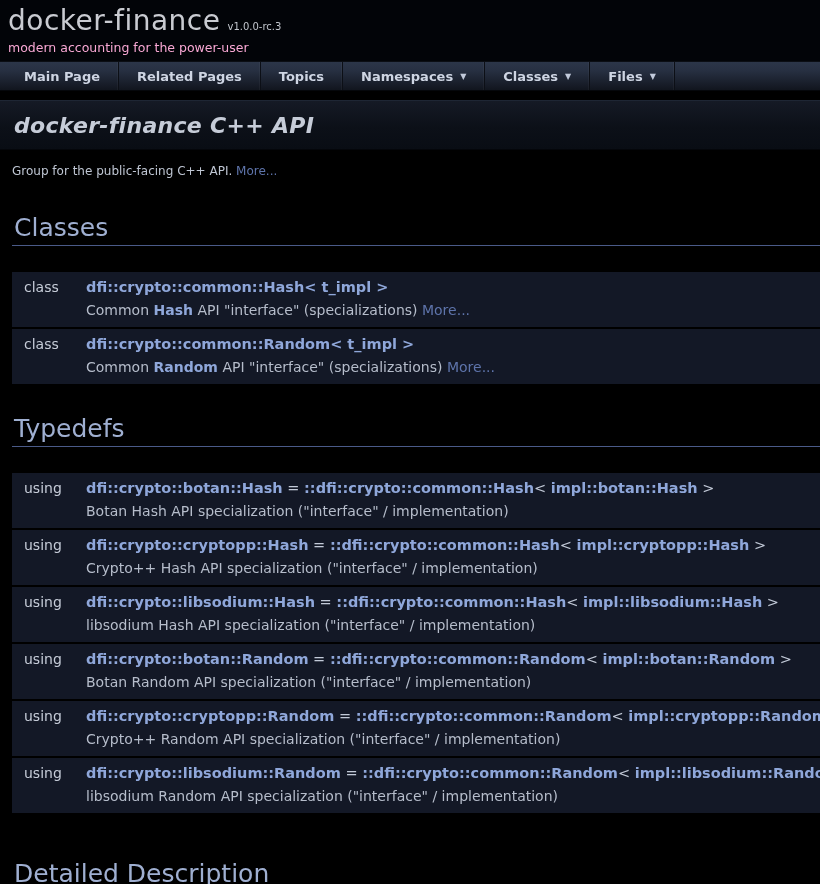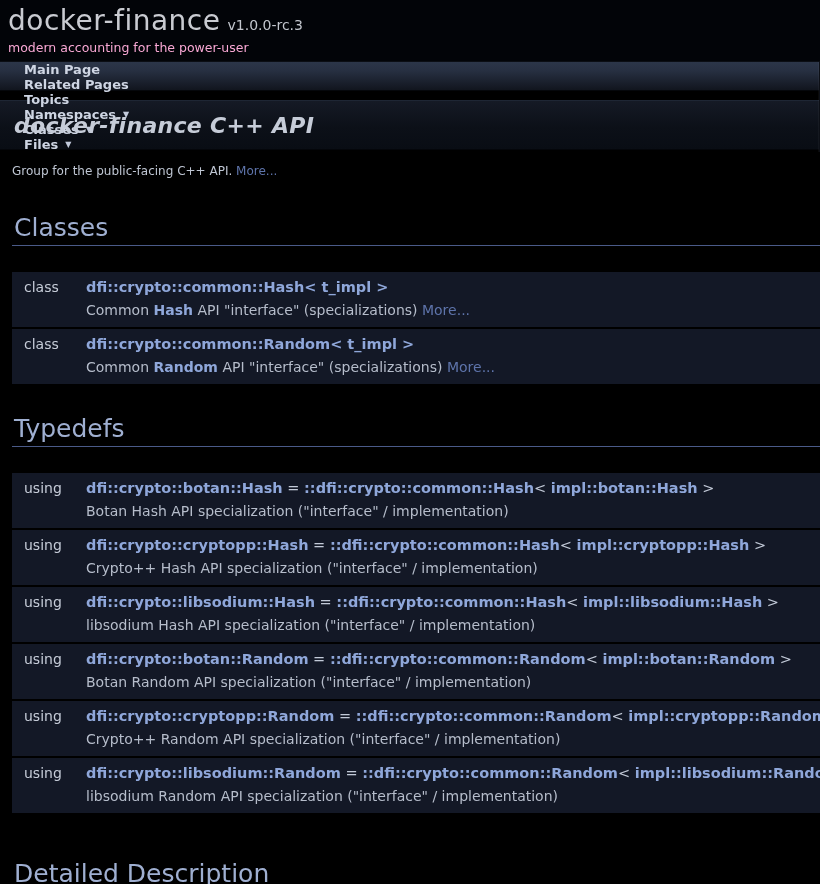--- a/index.html
+++ b/index.html
@@ -7,30 +7,29 @@
   body {
     width: 820px; height: 884px;
     background: #000000;
     font-family: "DejaVu Sans", "Liberation Sans", sans-serif;
     overflow: hidden;
   }
   
   .titlearea { padding: 4px 0 6px 8px; background: #020408; }
   .projectrow { display: flex; align-items: baseline; }
   .projectname { font-size: 28px; font-weight: normal; color: #c9cbd1; letter-spacing: 0.5px; }
-  .projectnumber { font-size: 14px; color: #c2c6cd; margin-left: 7px; }
+  .projectnumber { font-size: 10px; color: #c2c6cd; margin-left: 7px; }
   .projectbrief { font-size: 12.5px; color: #f9a8d4; margin-top: 3px; }
   
   .tabs {
     height: 30px; display: flex; align-items: stretch;
     background: linear-gradient(to bottom, #2c3649 0%, #273042 30%, #161b26 85%, #11151e 100%);
     border-top: 1px solid #0b0e14;
     border-bottom: 1px solid #05070b;
     padding-left: 6px;
-    flex-direction: column;
   }
   .tab {
     display: flex; align-items: center;
     padding: 0 18px;
     font-size: 13px; font-weight: bold; color: #ced5e3;
     border-right: 1px solid #0c0f16;
     box-shadow: inset -1px 0 0 rgba(255,255,255,0.04);
     cursor: pointer; white-space: nowrap;
   }
   .tab .arrow { font-size: 8px; margin-left: 7px; color: #c2cadb; }

